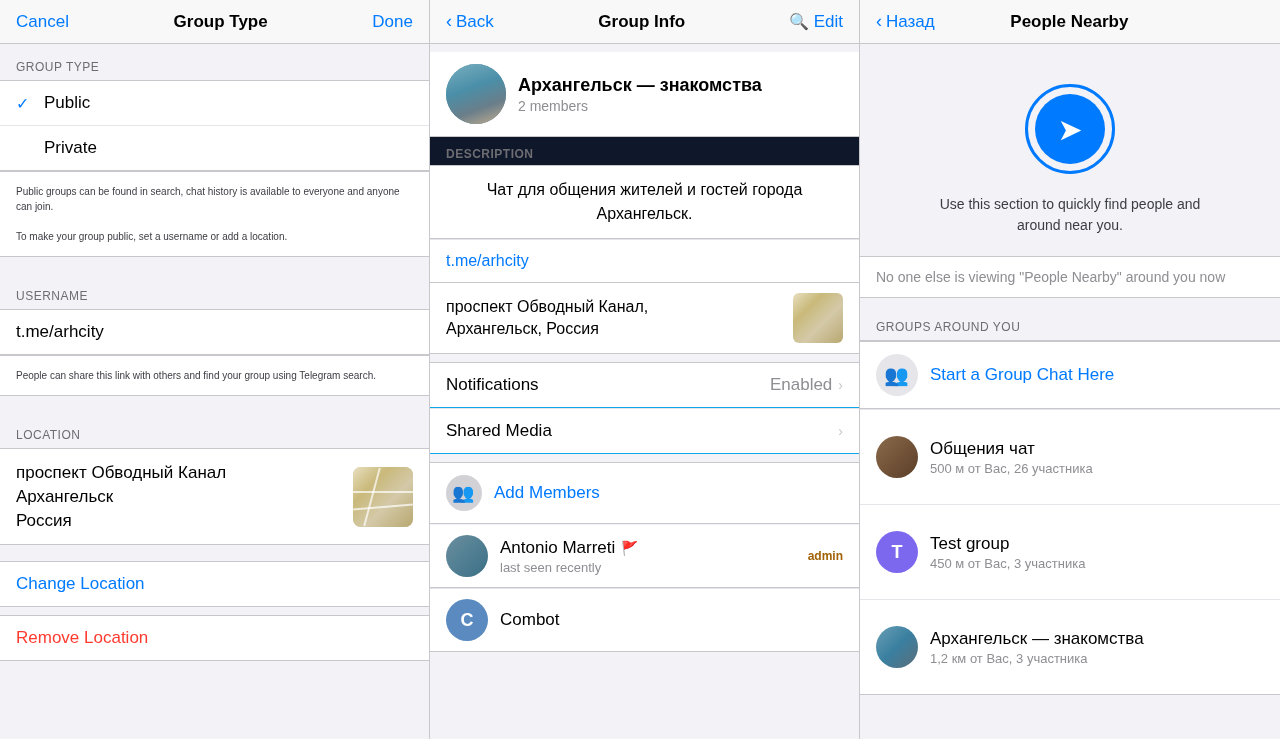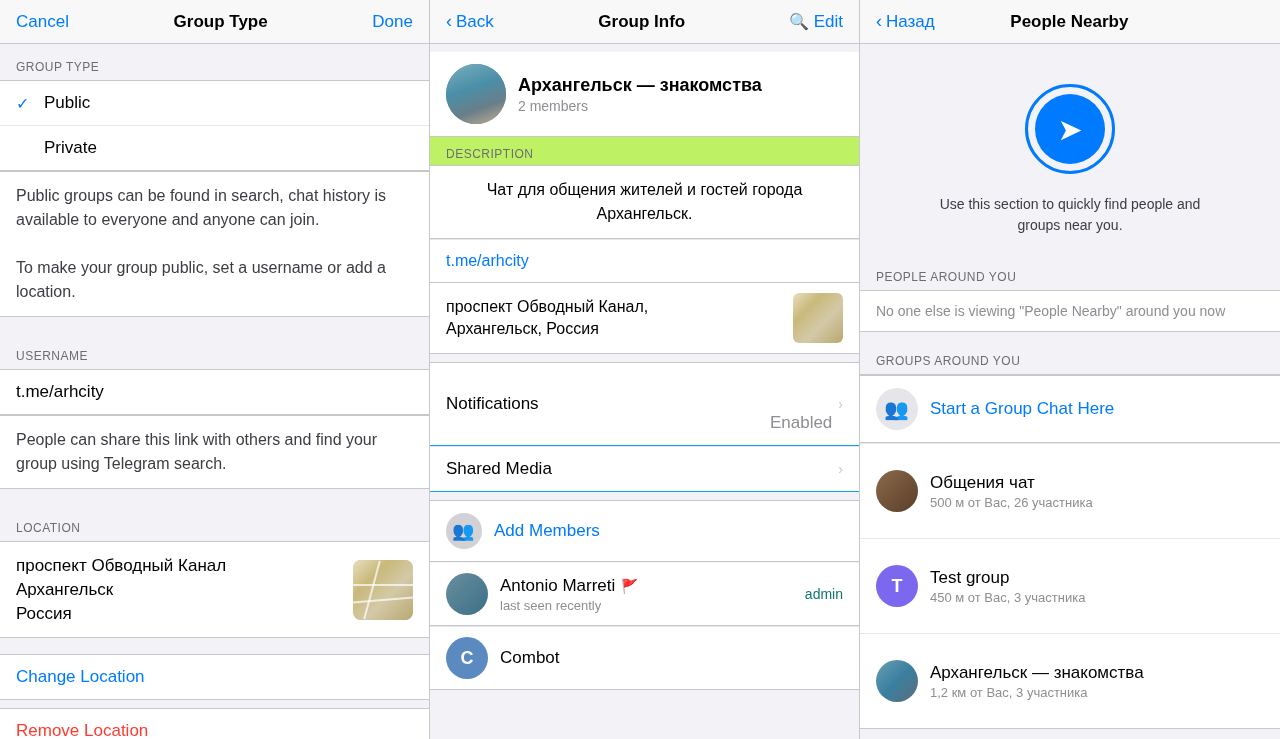--- a/index.html
+++ b/index.html
@@ -86,21 +86,21 @@
     .item-label {
       font-size: 17px;
       color: #000;
     }
 
     .description-box {
       background: #fff;
       border-top: 1px solid #c8c7cc;
       border-bottom: 1px solid #c8c7cc;
       padding: 12px 16px;
-      font-size: 16px;
+      font-size: 10px;
       color: #3c3c43;
       line-height: 1.5;
     }
 
     .username-field {
       background: #fff;
       border-top: 1px solid #c8c7cc;
       border-bottom: 1px solid #c8c7cc;
       padding: 12px 16px;
       font-size: 17px;
@@ -223,21 +223,22 @@
       color: #8e8e93;
       margin-top: 2px;
     }
 
     .info-section-label {
       padding: 10px 16px 4px 16px;
       font-size: 12px;
       color: #6d6d72;
       text-transform: uppercase;
       letter-spacing: 0.5px;
-      background: #bef264;
+      background: #0f172a;
+      font-weight: bold;
     }
 
     .info-content-box {
       background: #fff;
       border-top: 1px solid #c8c7cc;
       border-bottom: 1px solid #c8c7cc;
       padding: 12px 16px;
     }
 
     .info-text {
@@ -292,21 +293,20 @@
     .settings-label {
       flex: 1;
       font-size: 17px;
       color: #000;
     }
 
     .settings-value {
       font-size: 17px;
       color: #8e8e93;
       margin-right: 6px;
-      margin-top: 38px;
     }
 
     .chevron {
       color: #c7c7cc;
       font-size: 14px;
     }
 
     .add-members-row {
       display: flex;
       align-items: center;
@@ -372,22 +372,23 @@
       gap: 6px;
     }
 
     .member-status {
       font-size: 13px;
       color: #8e8e93;
       margin-top: 2px;
     }
 
     .member-role {
-      font-size: 14px;
-      color: #0f766e;
+      font-size: 12px;
+      color: #a16207;
+      font-weight: bold;
     }
 
     .combot-initial {
       width: 42px;
       height: 42px;
       border-radius: 50%;
       background: #5a8abf;
       display: flex;
       align-items: center;
       justify-content: center;
@@ -702,24 +703,23 @@
     <span class="nav-title">People Nearby</span>
     <div style="width:60px;"></div>
   </div>
 
   <div class="nearby-hero">
     <div class="location-icon-circle">
       <div class="location-icon-inner">
         <span class="location-arrow">➤</span>
       </div>
     </div>
-    <div class="nearby-desc">Use this section to quickly find people and groups near you.</div>
-  </div>
-
-  <div class="people-section-label">PEOPLE AROUND YOU</div>
+    <div class="nearby-desc">Use this section to quickly find people and around near you.</div>
+  </div>
+
   <div class="no-nearby-text">No one else is viewing "People Nearby" around you now</div>
 
   <div class="people-section-label" style="margin-top:8px;">GROUPS AROUND YOU</div>
   <div class="groups-list">
     <div class="start-group-row">
       <div class="start-group-icon">
         <span>👥</span>
       </div>
       <span class="start-group-label">Start a Group Chat Here</span>
     </div>

